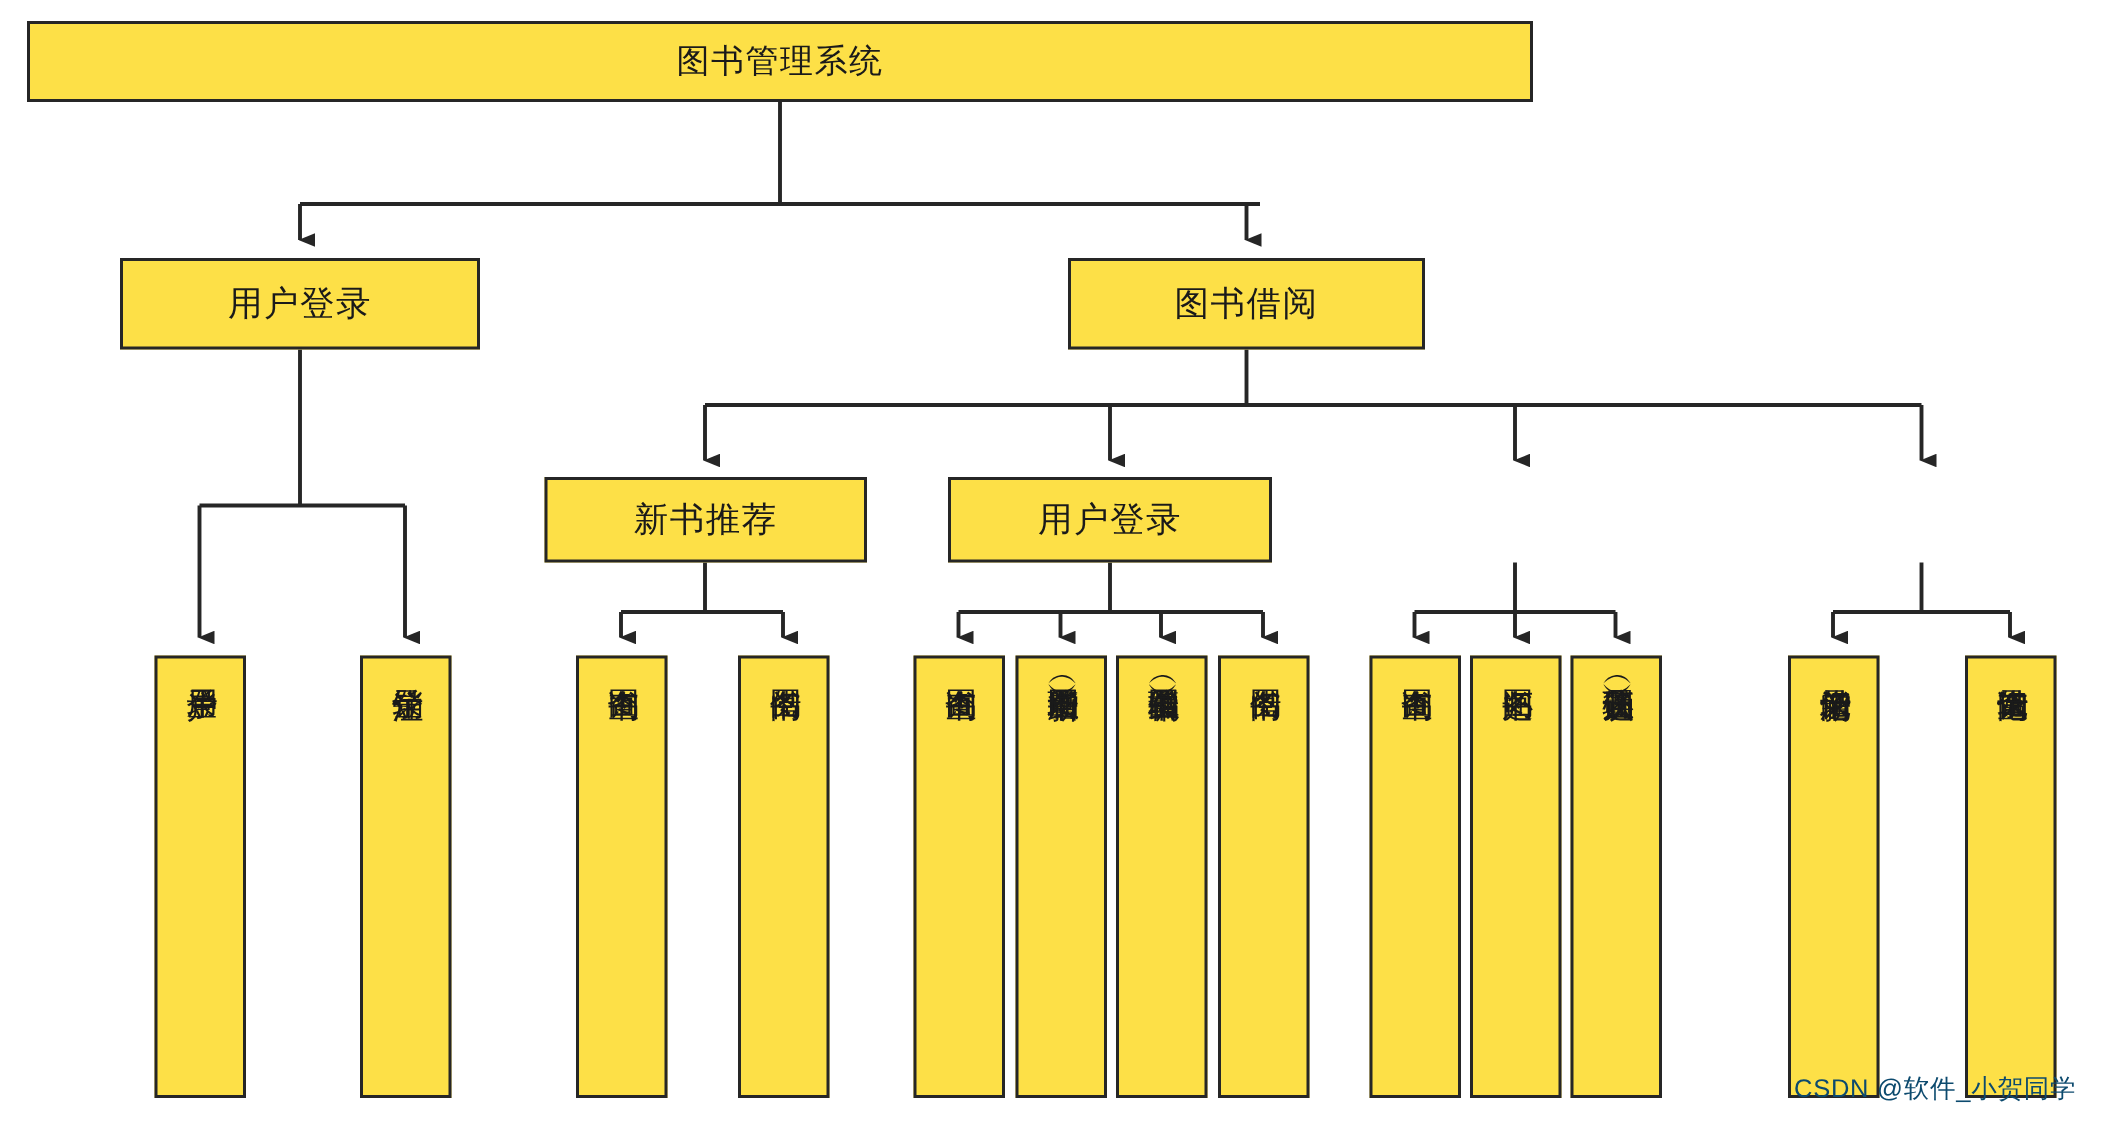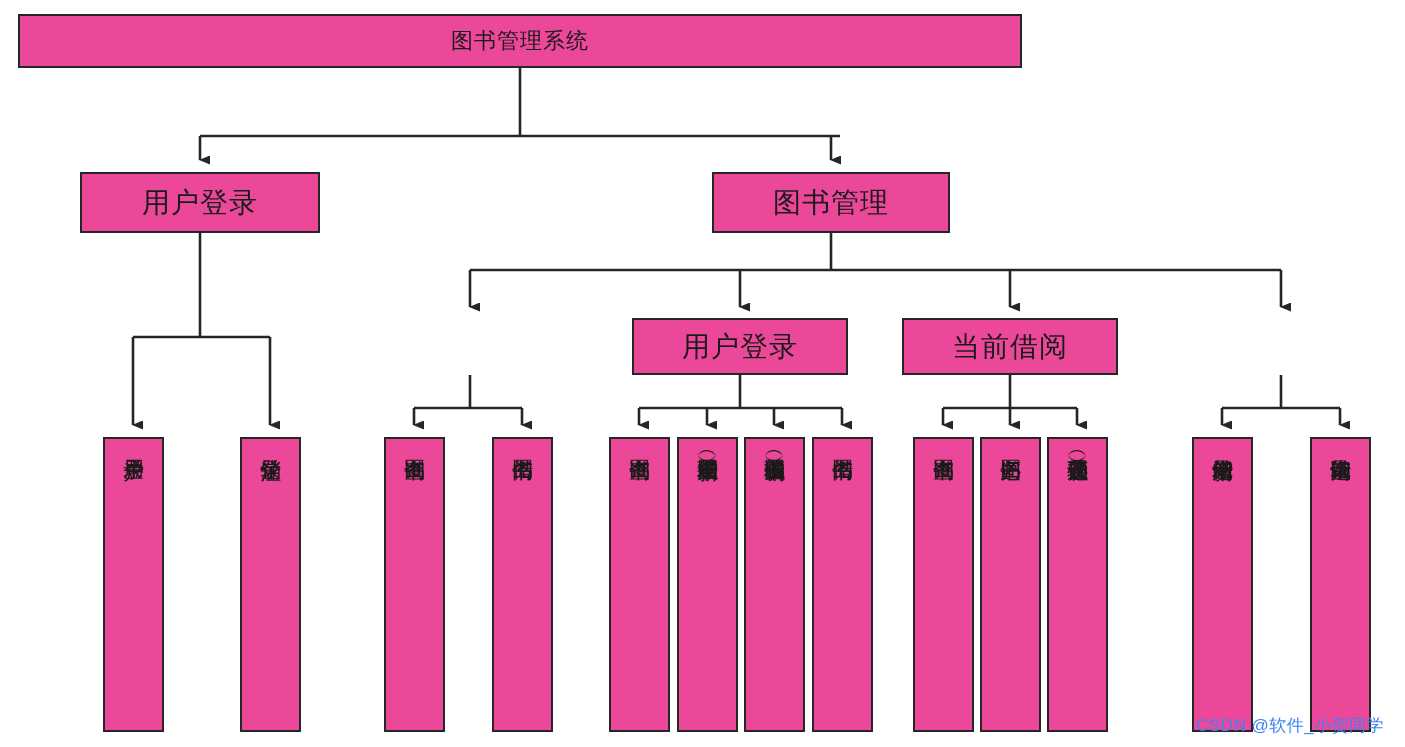--- a/index.html
+++ b/index.html
@@ -21,29 +21,29 @@
     position: absolute;
     left: 0;
     top: 0;
     width: 1405px;
     height: 747px;
     pointer-events: none;
   }
   .node {
     position: absolute;
     box-sizing: border-box;
-    background: #ec4899;
+    background: #fde047;
     border: 2px solid #262626;
     display: flex;
     align-items: center;
     justify-content: center;
     color: #1a1a1a;
   }
   .node.horizontal {
-    font-size: 28px;
+    font-size: 23px;
     letter-spacing: 1px;
     line-height: 1.2;
   }
   .node.vertical {
     font-size: 21px;
     line-height: 1.08;
     letter-spacing: 0;
     align-items: flex-start;
     padding-top: 4px;
   }
@@ -51,21 +51,21 @@
     writing-mode: vertical-rl;
     text-orientation: upright;
     white-space: nowrap;
     display: block;
   }
   .node.root {
     font-size: 22px;
   }
   .watermark {
     position: absolute;
-    color: #3b82f6;
+    color: #0c4a6e;
     font-size: 17px;
     white-space: nowrap;
     letter-spacing: 0.5px;
   }
 </style>
 </head>
 <body>
 
 <div id="stage">
 
@@ -120,28 +120,28 @@
   </svg>
 
   <div class="node horizontal root" style="left:18px; top:14px; width:1004px; height:54px;">
     <span>图书管理系统</span>
   </div>
 
   <div class="node horizontal" style="left:80px; top:172px; width:240px; height:61px;">
     <span>用户登录</span>
   </div>
   <div class="node horizontal" style="left:712px; top:172px; width:238px; height:61px;">
-    <span>图书管理</span>
+    <span>图书借阅</span>
   </div>
 
+  <div class="node horizontal" style="left:363px; top:318px; width:215px; height:57px;">
+    <span>新书推荐</span>
+  </div>
   <div class="node horizontal" style="left:632px; top:318px; width:216px; height:57px;">
     <span>用户登录</span>
-  </div>
-  <div class="node horizontal" style="left:902px; top:318px; width:216px; height:57px;">
-    <span>当前借阅</span>
   </div>
 
   <div class="node vertical" style="left:103px; top:437px; width:61px; height:295px;">
     <span class="vtext">用户登录</span>
   </div>
   <div class="node vertical" style="left:240px; top:437px; width:61px; height:295px;">
     <span class="vtext">注销登录</span>
   </div>
 
   <div class="node vertical" style="left:384px; top:437px; width:61px; height:295px;">

